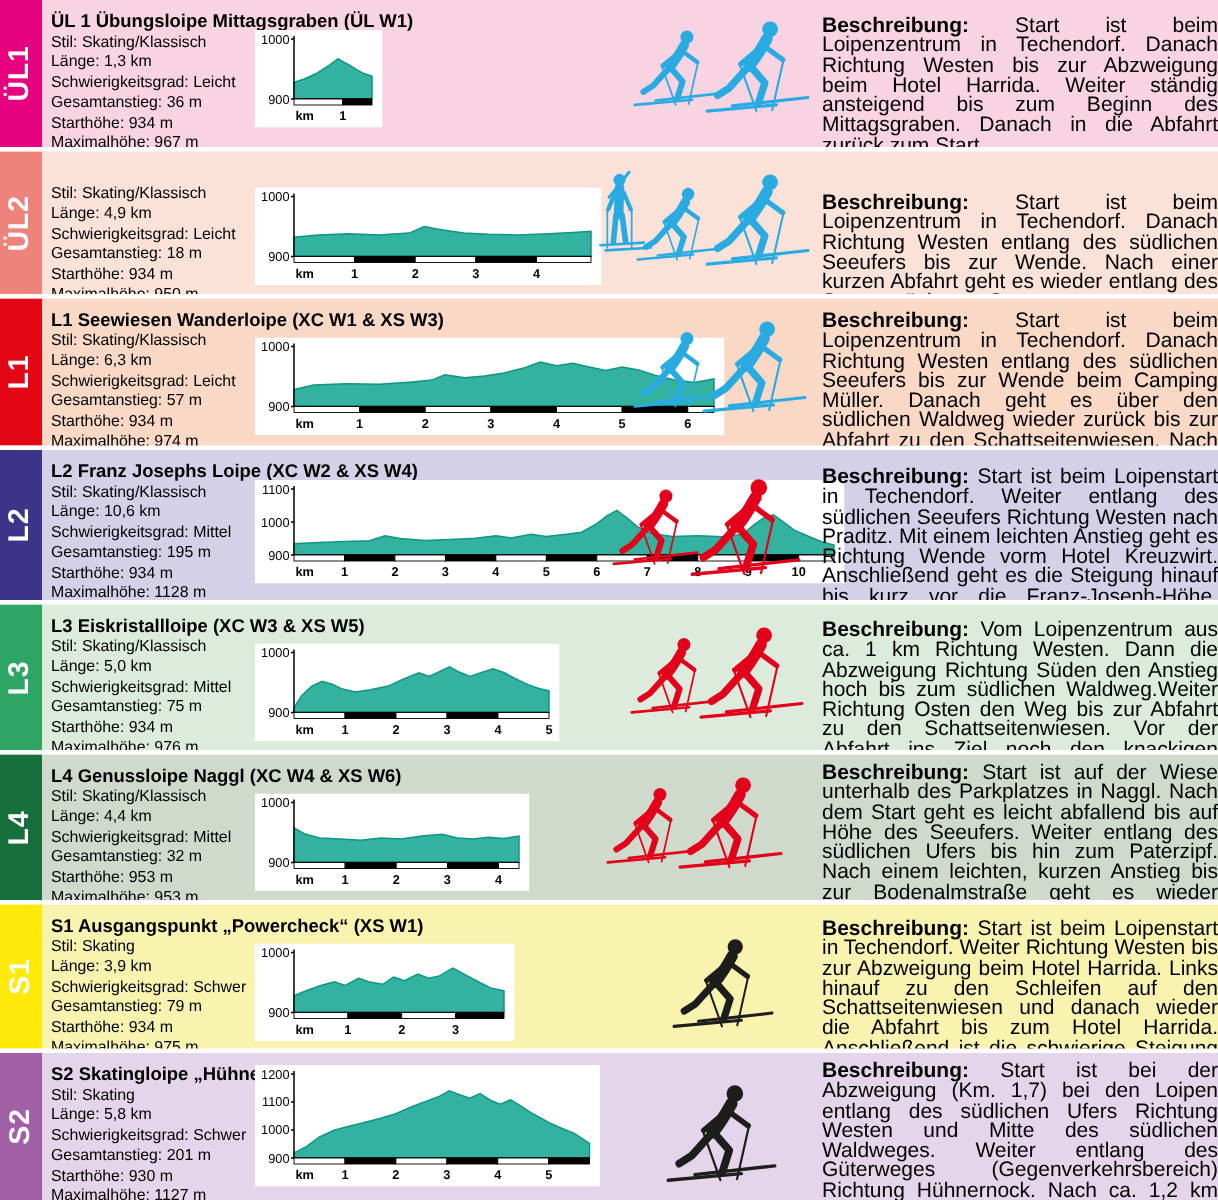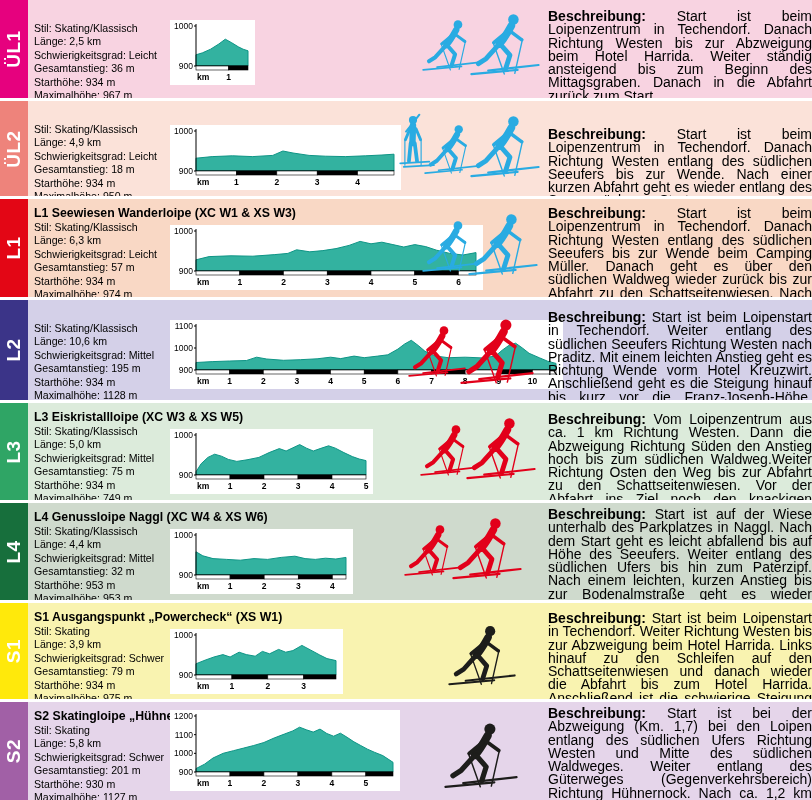--- a/index.html
+++ b/index.html
@@ -36,23 +36,24 @@
   svg text{font-family:"Liberation Sans",sans-serif;}
 </style>
 </head>
 <body>
 
 <div id="rows">
     <div class="trail-row" style="height: 98px; background: rgb(248, 211, 225);">
     <div class="trail-label" style="background: rgb(230, 1, 126);">
       <span style="color: rgb(255, 255, 255);">ÜL1</span>
     </div>
+    <div class="trail-title">ÜL 1 Übungsloipe Mittagsgraben (ÜL W1)</div>
     <div class="trail-stats">
         <div>Stil: Skating/Klassisch</div>
-        <div>Länge: 2,5 km</div>
+        <div>Länge: 1,3 km</div>
         <div>Schwierigkeitsgrad: Leicht</div>
         <div>Gesamtanstieg: 36 m</div>
         <div>Starthöhe: 934 m</div>
         <div>Maximalhöhe:  967 m</div>
       </div>
     <div class="chart-box" style="left: 170px; top: 20px;"><svg width="85" height="65" viewBox="0 0 85 65">
           <rect x="0" y="0" width="85" height="65" fill="#ffffff"></rect>
           <polygon points="26,46 26.0,34.8 32.5,32.8 40.6,29.2 48.8,24.0 55.3,19.2 61.8,22.8 68.3,26.8 73.1,29.2 78.0,30.8 78,46" fill="#33b2a0" stroke="#0f9586" stroke-width="1"></polygon>
           <line x1="26" y1="4" x2="26" y2="46" stroke="#000" stroke-width="1"></line>
           <line x1="26" y1="46" x2="78" y2="46" stroke="#000" stroke-width="1"></line>
@@ -244,20 +245,21 @@
           <path d="M41,51 L23,71 L12,78" stroke-width="7"></path>
           <path d="M26,88 L98,80" stroke-width="3"></path>
           <path d="M2,93 L68,87" stroke-width="3"></path>
         </g>
       </svg>
     </div>
     <div class="trail-row" style="height: 100px; background: rgb(212, 208, 232);">
     <div class="trail-label" style="background: rgb(59, 52, 136);">
       <span style="color: rgb(255, 255, 255);">L2</span>
     </div>
+    <div class="trail-title">L2 Franz Josephs Loipe (XC W2 &amp; XS W4)</div>
     <div class="trail-stats">
         <div>Stil: Skating/Klassisch</div>
         <div>Länge: 10,6 km</div>
         <div>Schwierigkeitsgrad: Mittel</div>
         <div>Gesamtanstieg: 195 m</div>
         <div>Starthöhe: 934 m</div>
         <div>Maximalhöhe:  1128 m</div>
       </div>
     <div class="chart-box" style="left: 170px; top: 20px;"><svg width="393" height="69" viewBox="0 0 393 69">
           <rect x="0" y="0" width="393" height="69" fill="#ffffff"></rect>
@@ -329,21 +331,21 @@
     <div class="trail-label" style="background: rgb(47, 165, 101);">
       <span style="color: rgb(255, 255, 255);">L3</span>
     </div>
     <div class="trail-title">L3 Eiskristallloipe (XC W3 &amp; XS W5)</div>
     <div class="trail-stats">
         <div>Stil: Skating/Klassisch</div>
         <div>Länge: 5,0 km</div>
         <div>Schwierigkeitsgrad: Mittel</div>
         <div>Gesamtanstieg: 75 m</div>
         <div>Starthöhe: 934 m</div>
-        <div>Maximalhöhe: 749 m</div>
+        <div>Maximalhöhe: 976 m</div>
       </div>
     <div class="chart-box" style="left: 170px; top: 26px;"><svg width="203" height="65" viewBox="0 0 203 65">
           <rect x="0" y="0" width="203" height="65" fill="#ffffff"></rect>
           <polygon points="26,46 26.0,42.8 31.1,34.8 37.9,28.4 44.7,25.2 51.5,27.2 58.3,30.4 66.8,32.4 77.0,30.8 88.9,28.4 99.1,23.6 109.3,19.6 116.1,22.0 122.9,18.8 129.7,15.6 136.5,19.2 143.3,22.0 150.1,19.6 158.6,16.8 165.4,19.2 173.9,23.6 182.4,27.6 189.2,30.0 196.0,31.6 196,46" fill="#33b2a0" stroke="#0f9586" stroke-width="1"></polygon>
           <line x1="26" y1="4" x2="26" y2="46" stroke="#000" stroke-width="1"></line>
           <line x1="26" y1="46" x2="196" y2="46" stroke="#000" stroke-width="1"></line>
           <line x1="24" y1="46" x2="26" y2="46" stroke="#000" stroke-width="1"></line>
           <text x="23" y="49" text-anchor="end" font-size="8.5" fill="#000">900</text>
           <line x1="24" y1="6" x2="26" y2="6" stroke="#000" stroke-width="1"></line>
           <text x="23" y="9" text-anchor="end" font-size="8.5" fill="#000">1000</text>

